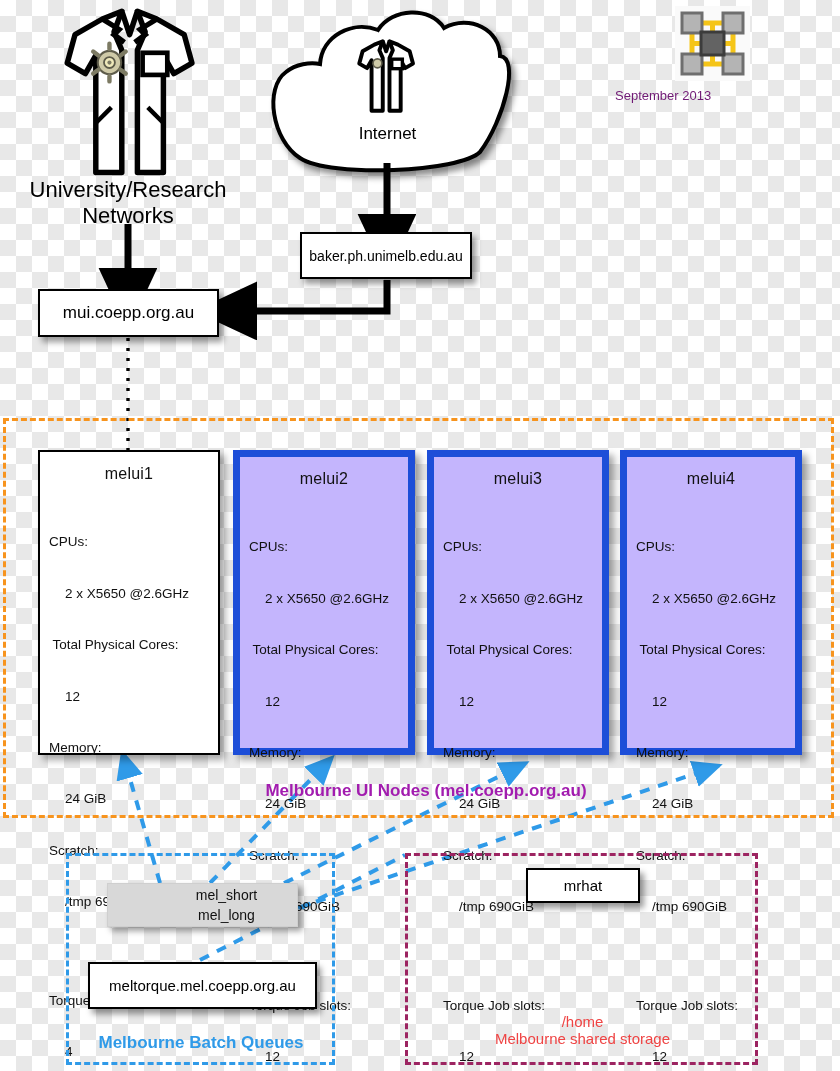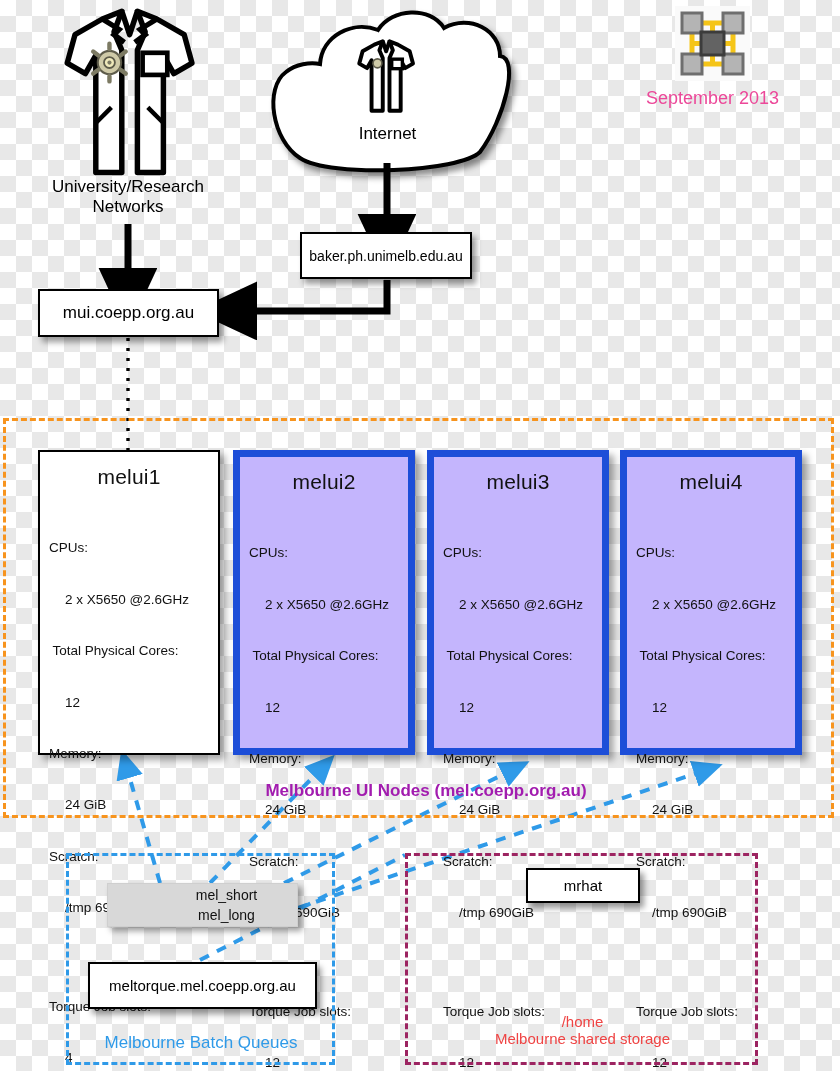--- a/index.html
+++ b/index.html
@@ -34,60 +34,60 @@
   .node{
     position:absolute;
     box-sizing:border-box;
     background:#c4b5fd;
     border:7px solid #1d4ed8;
     box-shadow:5px 5px 7px rgba(0,0,0,0.35);
     padding:0;
   }
   .node.primary{background:#ffffff;border:2px solid #000;}
   .node-title{
-    text-align:center;font-size:21px;color:#111;
+    text-align:center;font-size:16px;color:#111;
     margin-top:13px;margin-bottom:16px;letter-spacing:.2px;
   }
   .node-specs{
     font-size:13.5px;line-height:1.27;color:#111;
     padding-left:9px;white-space:pre;
   }
   .spec-k{display:block;}
   .spec-v{display:block;padding-left:16px;}
   .spec-gap{display:block;height:13px;}
 
   
   .zone{position:absolute;box-sizing:border-box;}
   .zone.orange{border:3px dashed #f7941e;}
   .zone.blue{border:3px dashed #2f9ae8;}
   .zone.purple{border:3px dashed #9c2461;}
   .zone-label{
     position:absolute;text-align:center;font-weight:bold;
     font-size:17px;white-space:nowrap;
   }
   .zone-label.orange{color:#a21caf;}
-  .zone-label.blue{color:#2f9ae8;font-weight:normal;font-size:17px;}
+  .zone-label.blue{color:#2f9ae8;font-weight:bold;font-size:17px;}
   .zone-label.purple{color:#ef4444;font-weight:normal;font-size:15px;}
 
   
   .queuebox{
     position:absolute;background:#d8d8d8;border:1px solid #cfcfcf;
     box-shadow:4px 4px 6px rgba(0,0,0,0.38);
     display:flex;flex-direction:column;align-items:center;justify-content:center;
     font-size:14px;color:#111;line-height:1.45;box-sizing:border-box;
   }
   .cyl{position:absolute;}
   .cyl-label{
     position:absolute;width:100%;text-align:center;font-size:20px;color:#000;
   }
 
   
-  .caption{position:absolute;text-align:center;font-size:17px;color:#000;line-height:1.18;}
+  .caption{position:absolute;text-align:center;font-size:22px;color:#000;line-height:1.18;}
   .cloud-label{position:absolute;font-size:17px;color:#000;text-align:center;width:100%;}
-  .date-label{position:absolute;font-size:18px;color:#ec4899;text-align:center;}
+  .date-label{position:absolute;font-size:13px;color:#701a75;text-align:left;}
 
   
   .neticon{position:absolute;background:#fafafa;}
 </style>
 </head>
 <body>
 
 <div class="stage">
 
   <svg class="layer" viewBox="0 0 840 1071">

